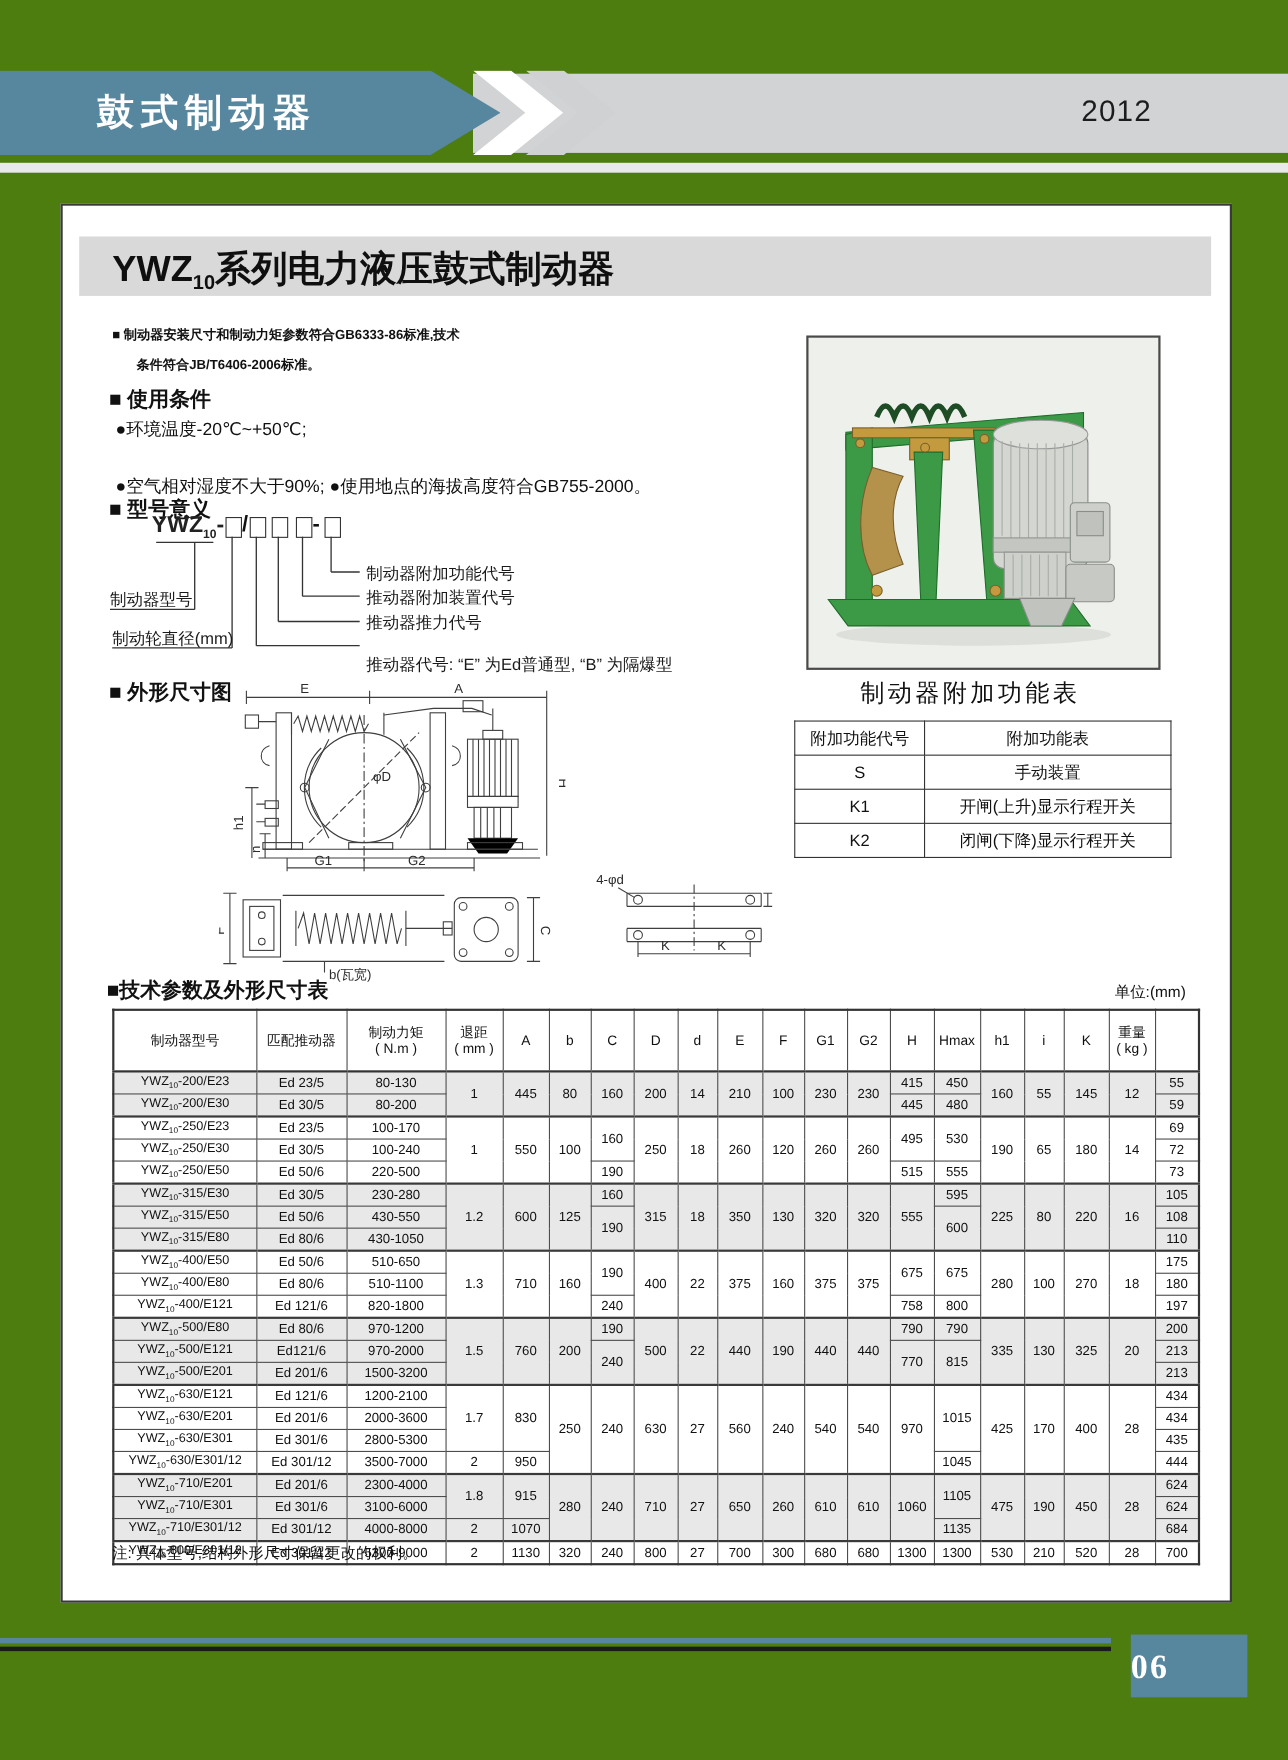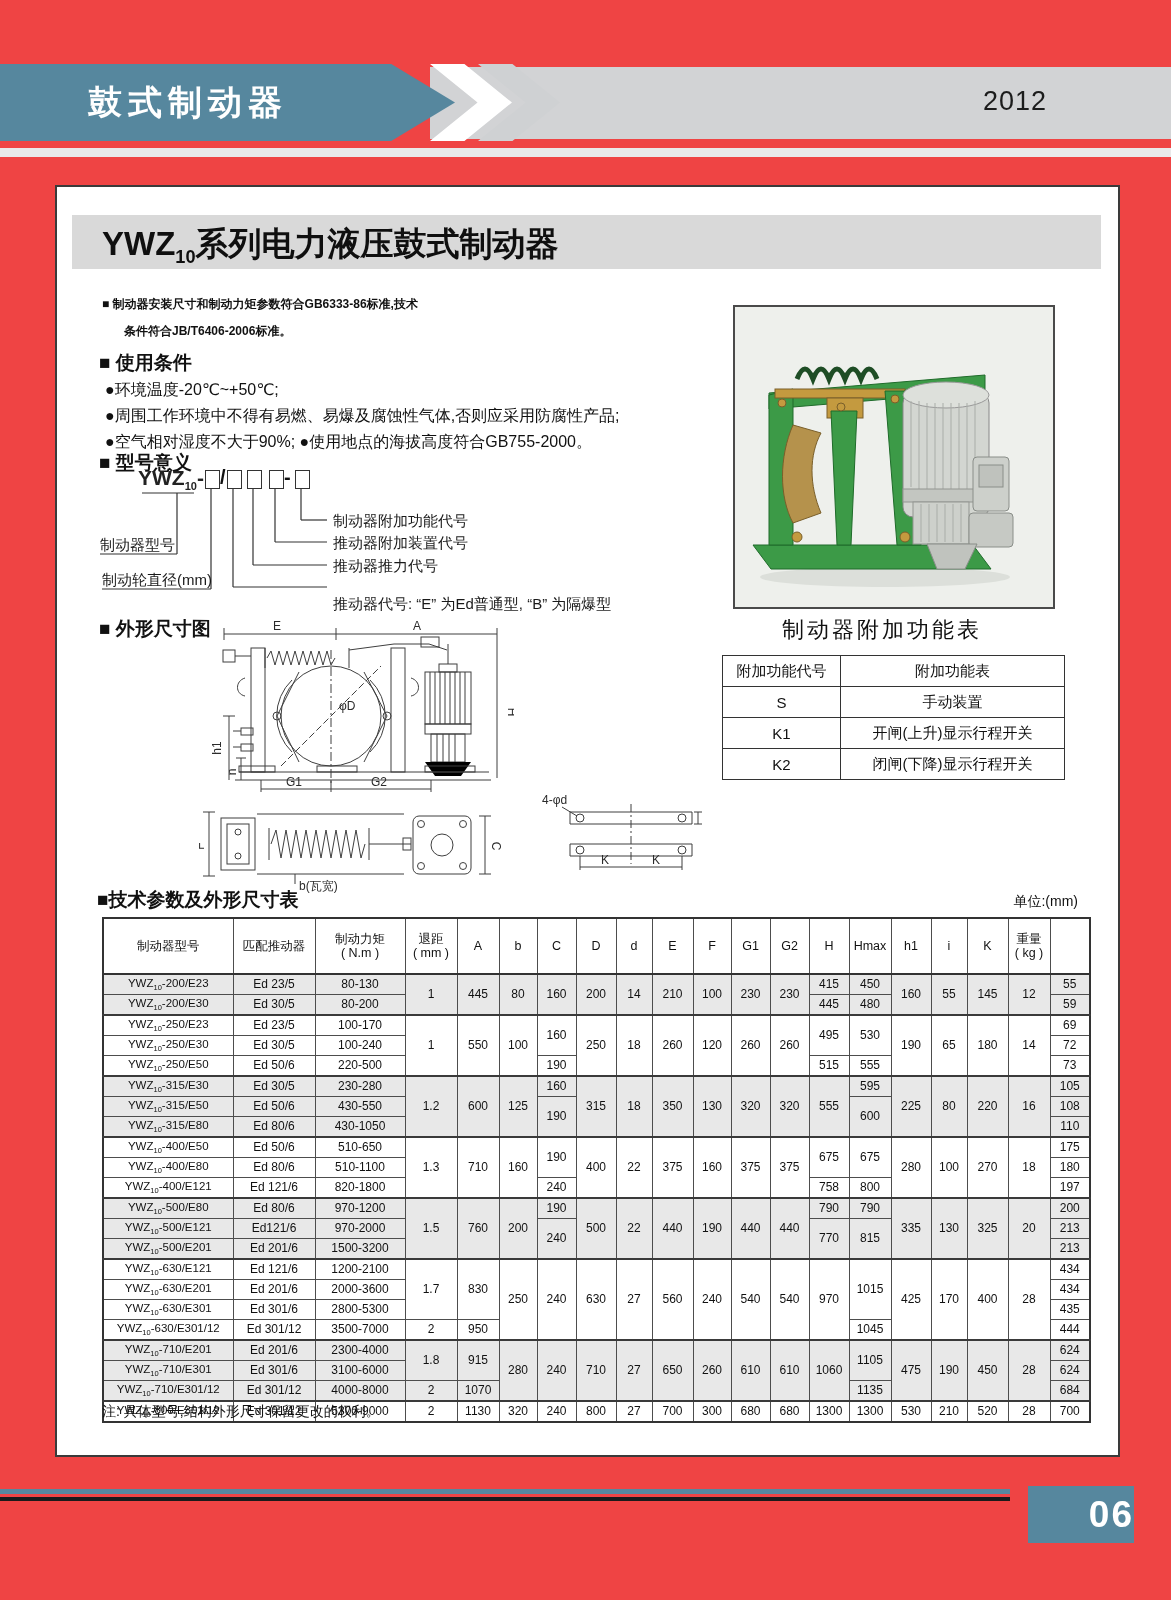--- a/index.html
+++ b/index.html
@@ -1,16 +1,16 @@
 <!DOCTYPE html>
 <html><head>
 <meta charset="utf-8">
 <style>
   html,body{margin:0;padding:0;background:#fff;}
-  .page{position:relative;width:1171px;height:1600px;background:#ef4444;overflow:hidden;
+  .page{position:relative;width:1171px;height:1600px;background:#4d7c0f;overflow:hidden;
         font-family:"Liberation Sans","DejaVu Sans",sans-serif;color:#111;}
   
   .gray-bar{position:absolute;left:430px;top:67px;width:741px;height:72px;background:#d2d3d5;}
   .chev{position:absolute;top:64px;height:77px;clip-path:polygon(0 0,42% 0,100% 50%,42% 100%,0 100%,58% 50%);}
   .chev.white{left:430px;width:82px;background:#fff;}
   .chev.gray{left:478px;width:82px;background:#cfd1d3;}
   .banner-arrow{position:absolute;left:0;top:64px;width:455px;height:77px;background:#56879e;
         clip-path:polygon(0 0,86% 0,100% 50%,86% 100%,0 100%);}
   .banner-title{position:absolute;left:88px;top:80px;font-size:34px;font-weight:bold;color:#fff;letter-spacing:6px;}
   .banner-year{position:absolute;left:983px;top:86px;font-size:27px;color:#1c1c1c;letter-spacing:1px;}
@@ -50,21 +50,21 @@
   .spec-table td{border:1px solid #4d4d4d;font-size:12px;text-align:center;height:19px;padding:0;line-height:1.05;background:#fff;}
   .spec-table td.model{font-size:11.5px;}
   .spec-table td sub{font-size:7.5px;}
   .spec-table tr.shade td{background:#e8e8e8;}
   .spec-table tr.gt td{border-top:2px solid #3a3a3a;}
   .note{position:absolute;left:45px;top:1216px;font-size:14px;}
   
   .foot-blue{position:absolute;left:0;top:1489px;width:1010px;height:5px;background:#56879e;}
   .foot-black{position:absolute;left:0;top:1497px;width:1010px;height:4px;background:#1a1a1a;}
   .page-num{position:absolute;left:1028px;top:1486px;width:106px;height:57px;background:#56879e;color:#fff;
-      font-size:37px;font-weight:bold;text-align:right;line-height:57px;letter-spacing:2px;}
+      font-size:31px;font-weight:bold;text-align:left;line-height:57px;letter-spacing:2px;font-family:Liberation Serif, serif;}
 </style>
 </head>
 <body>
 
 <div class="page">
 
   <div class="gray-bar"></div>
   <div class="chev white"></div>
   <div class="chev gray"></div>
   <div class="banner-arrow"></div>
@@ -76,21 +76,20 @@
 
     <div class="title-bar">
       <div class="t"><span>YWZ</span><sub>10</sub><span>系列电力液压鼓式制动器</span></div>
     </div>
 
     <div class="std" style="top:104px;width:620px;">■ 制动器安装尺寸和制动力矩参数符合GB6333-86标准,技术</div>
     <div class="std" style="top:131px;left:67px;width:600px;">条件符合JB/T6406-2006标准。</div>
 
     <div class="heading" style="top:163px;">■ 使用条件</div>
     <div class="cond-item" style="top:193px;">●环境温度-20℃~+50℃;</div>
-    <div class="cond-item" style="top:219px;">●周围工作环境中不得有易燃、易爆及腐蚀性气体,否则应采用防腐性产品;</div>
     <div class="cond-item" style="top:245px;">●空气相对湿度不大于90%; ●使用地点的海拔高度符合GB755-2000。</div>
 
     <div class="heading" style="top:263px;">■ 型号意义</div>
     <div class="model-diagram">
       <svg class="md-svg" viewBox="0 0 880 138">
         <g stroke="#333" stroke-width="1.2">
           <line x1="50" y1="29" x2="102" y2="29"></line>
           <line x1="85" y1="29" x2="85" y2="90"></line>
             <line x1="8" y1="90" x2="85" y2="90"></line>
           <line x1="119" y1="24" x2="119" y2="125"></line>

